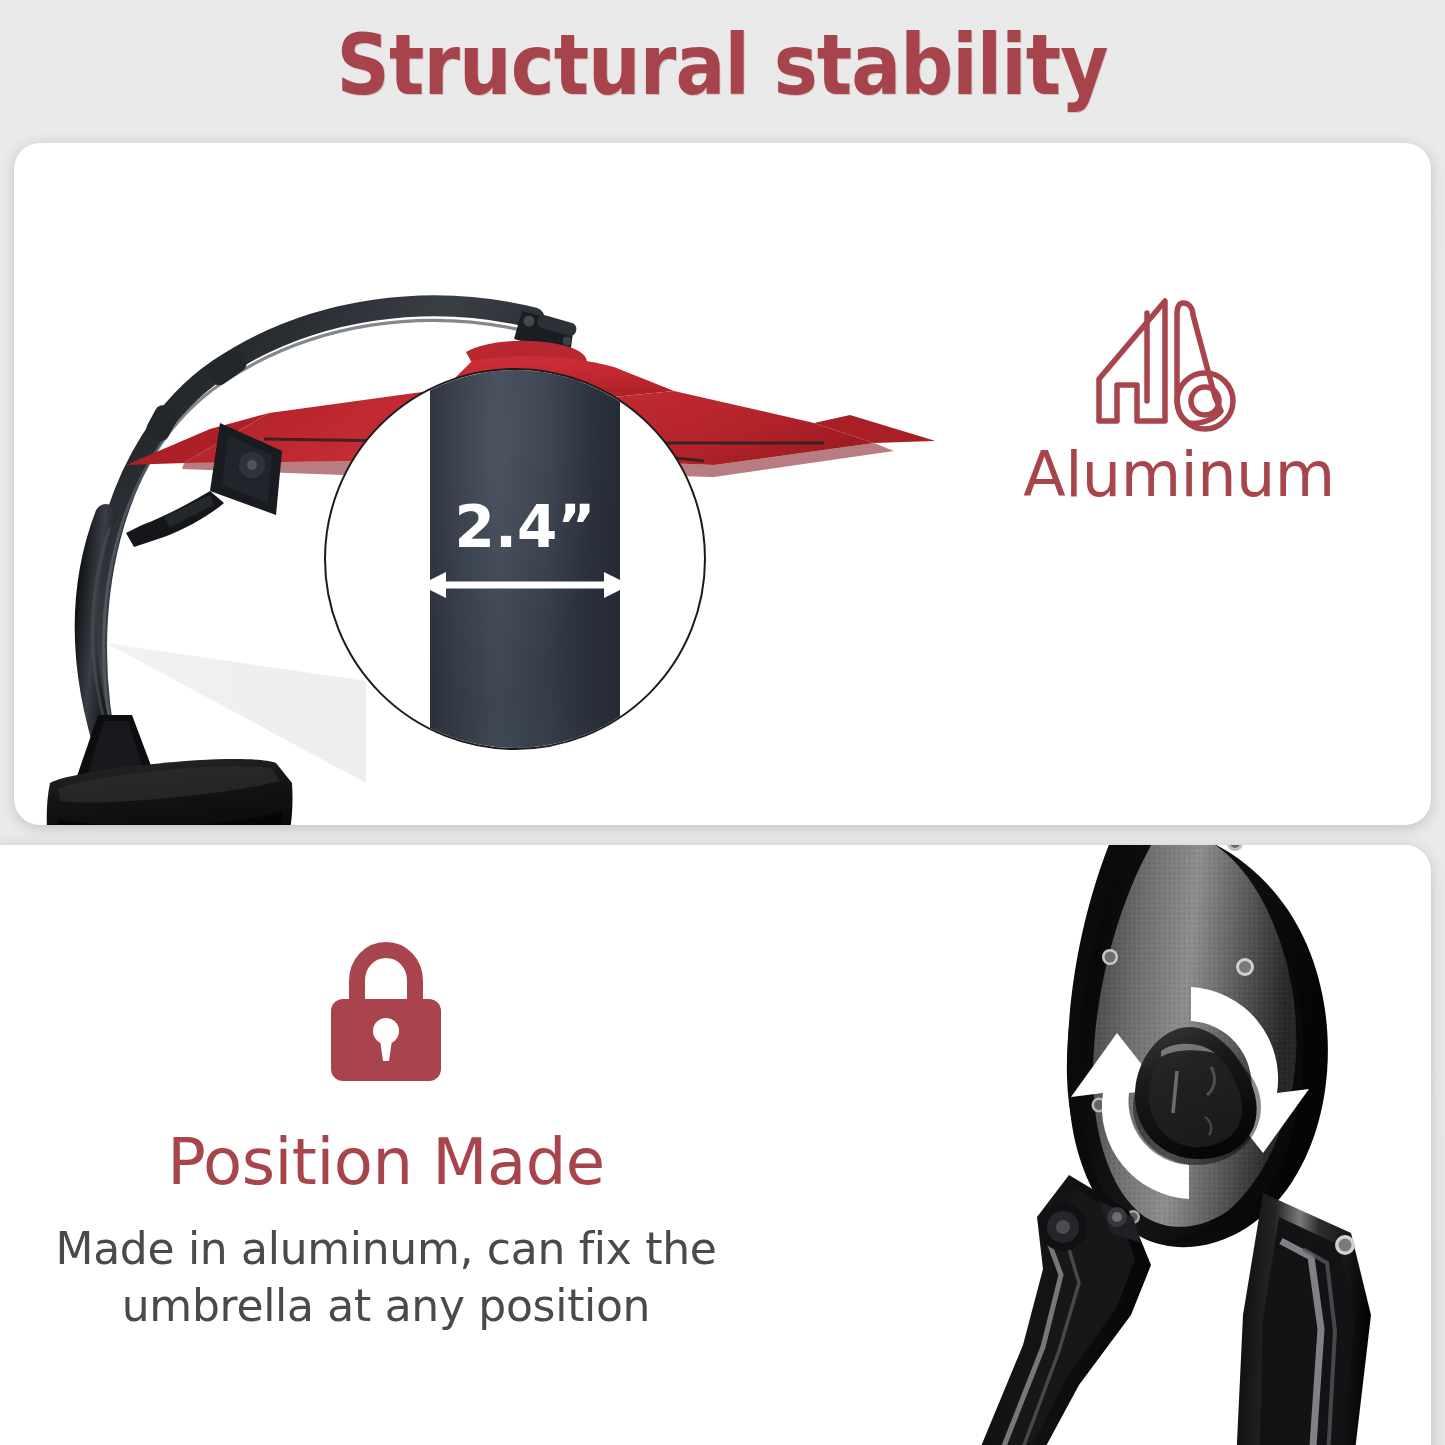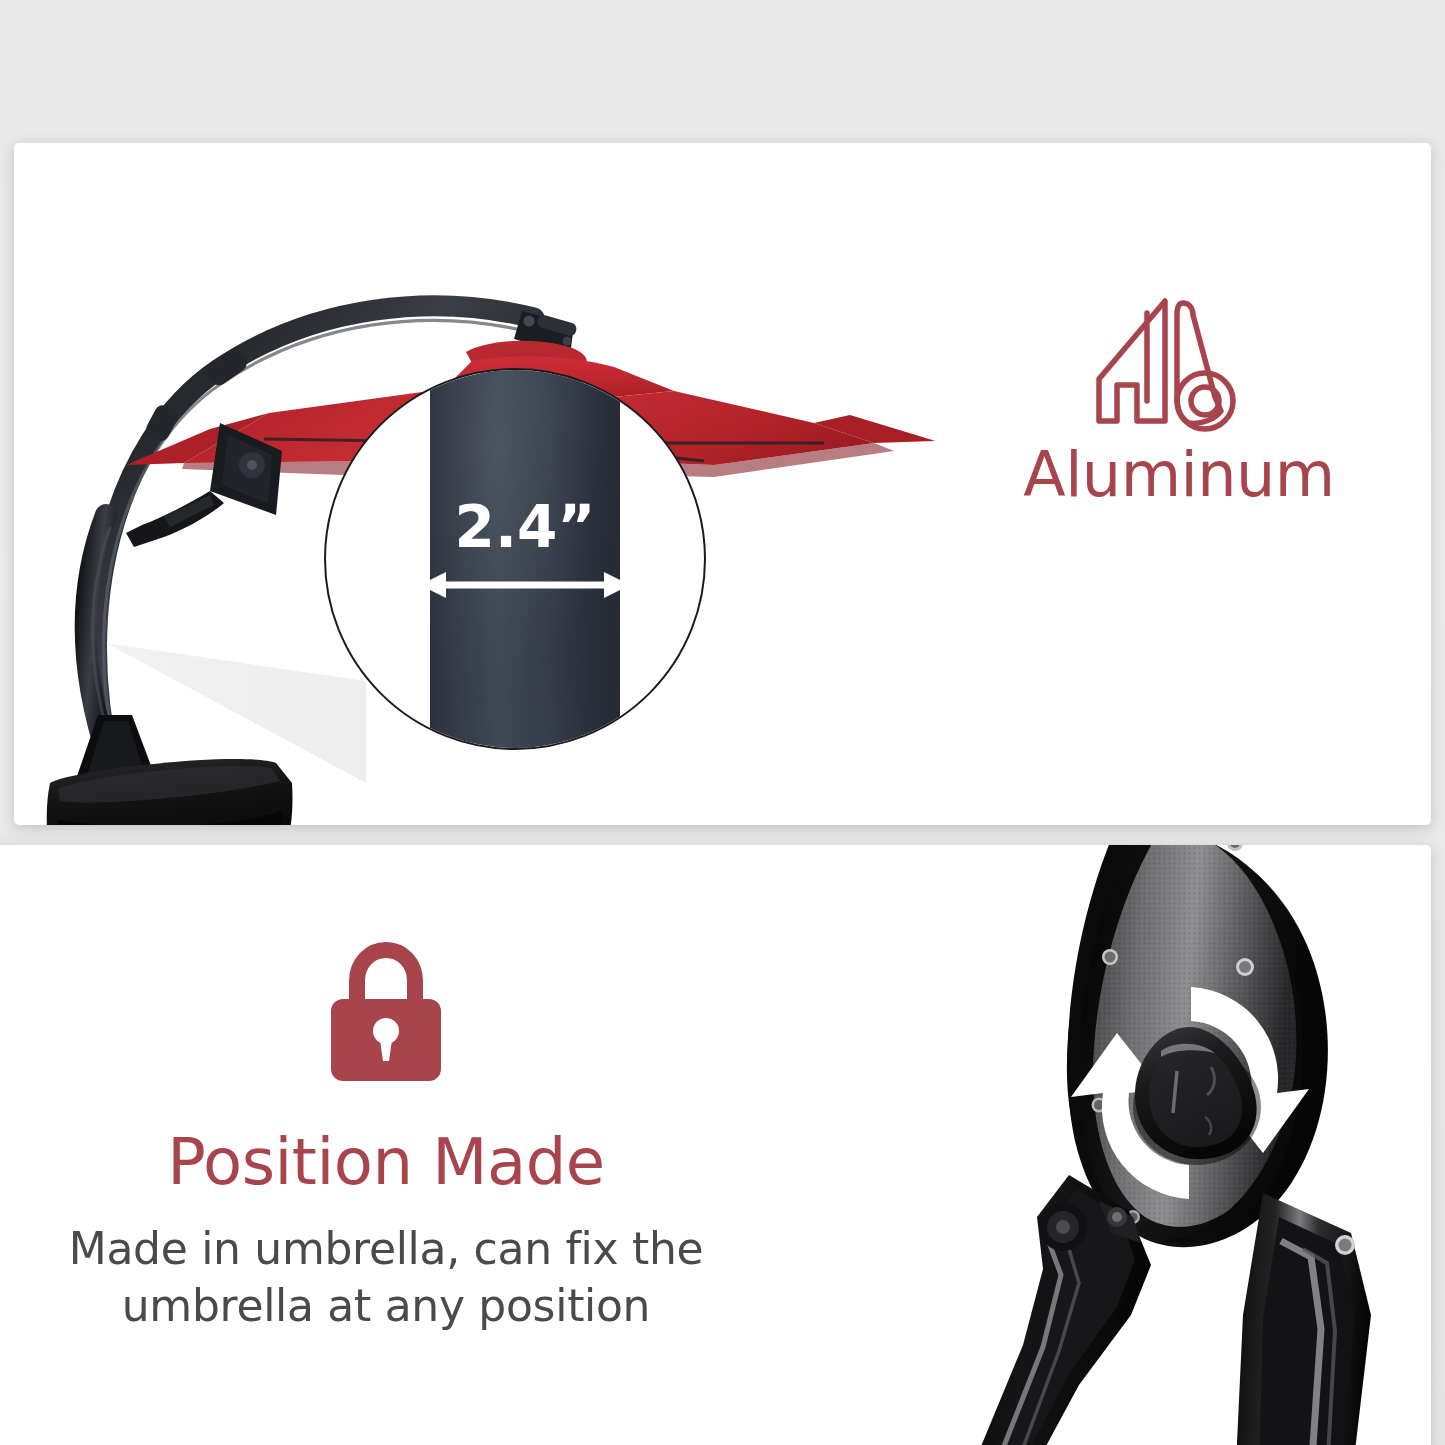--- a/index.html
+++ b/index.html
@@ -42,21 +42,21 @@
     transform: scaleX(0.88);
     transform-origin: center;
     text-shadow: 1px 1px 0 rgba(140,70,75,0.25);
     white-space: nowrap;
   }
 
   
   .card {
     position: absolute;
     background: #ffffff;
-    border-radius: 5px;
+    border-radius: 26px;
     box-shadow: 0 3px 14px rgba(100,100,100,0.30);
     overflow: hidden;
   }
   #card-top {
     left: 14px;
     top: 143px;
     width: 1417px;
     height: 682px;
   }
   #card-bottom {
@@ -174,20 +174,23 @@
     width: 620px;
     height: 640px;
   }
   .hinge-svg { display: block; width: 620px; height: 640px; }
 </style>
 </head>
 <body>
 
 <div id="stage">
 
+  <div class="title-band">
+    <div class="title-text">Structural stability</div>
+  </div>
 
   <div class="card" id="card-top">
 
     <div class="umbrella-wrap">
       <svg class="umbrella-svg" viewBox="0 0 920 682" xmlns="http://www.w3.org/2000/svg">
         <defs>
           <linearGradient id="gCanopyTop" x1="0" y1="0" x2="0.25" y2="1">
             <stop offset="0%" stop-color="#cf3038"></stop>
             <stop offset="55%" stop-color="#c1272e"></stop>
             <stop offset="100%" stop-color="#ab1f27"></stop>
@@ -335,21 +338,21 @@
 
     <div class="feature-lock">
       <svg class="lock-icon" viewBox="0 0 130 150" xmlns="http://www.w3.org/2000/svg">
         <path d="M36 70 L 36 46 C 36 28, 49 15, 65 15 C 81 15, 94 28, 94 46 L 94 70" fill="none" stroke="#a8454c" stroke-width="16" stroke-linecap="butt"></path>
         <rect x="10" y="64" width="110" height="82" rx="12" fill="#a8454c"></rect>
         <circle cx="65" cy="96" r="13" fill="#ffffff"></circle>
         <path d="M58 98 L 72 98 L 68 126 L 62 126 Z" fill="#ffffff"></path>
       </svg>
       <div class="lock-title">Position Made</div>
       <div class="lock-body">
-        <span>Made in umbrella, can fix the</span><br>
+        <span>Made in aluminum, can fix the</span><br>
         <span>umbrella at any position</span>
       </div>
     </div>
 
     <div class="hinge-wrap">
       <svg class="hinge-svg" viewBox="0 0 620 640" xmlns="http://www.w3.org/2000/svg">
         <defs>
           <linearGradient id="gArmDark" x1="0" y1="0" x2="1" y2="0.3">
             <stop offset="0%" stop-color="#000000"></stop>
             <stop offset="45%" stop-color="#151517"></stop>

